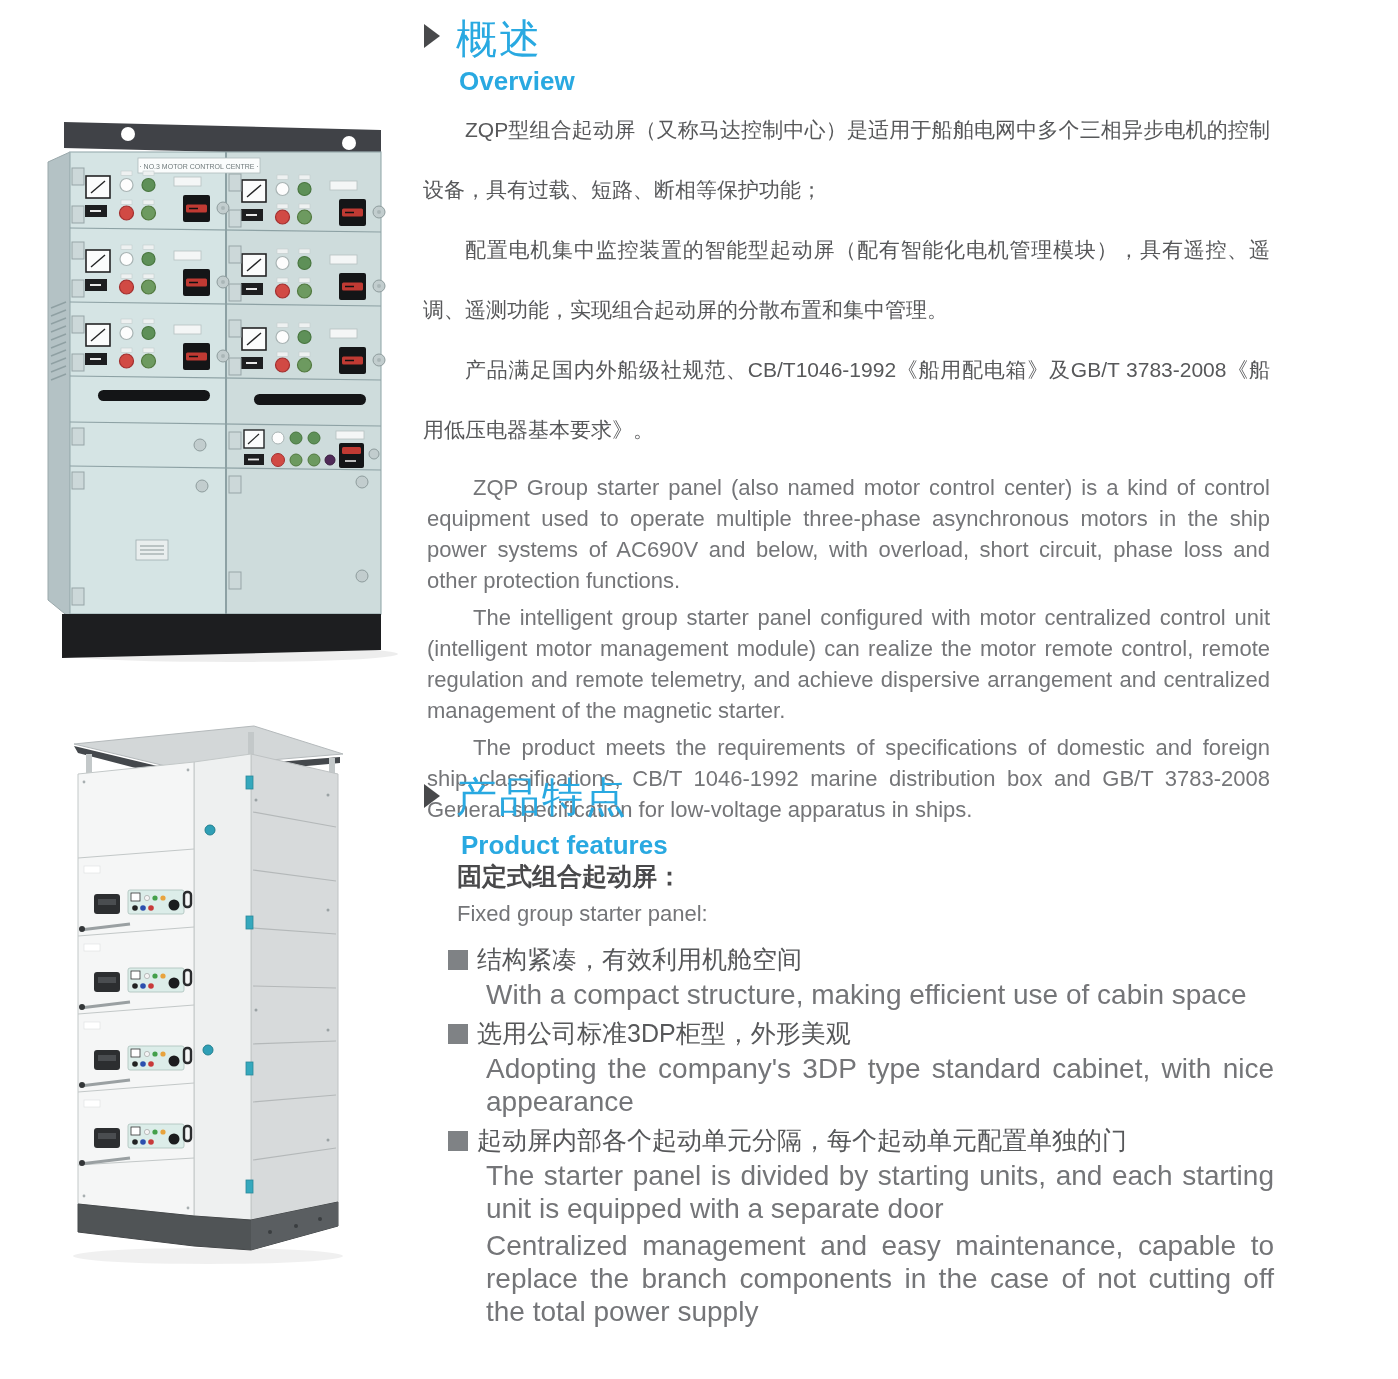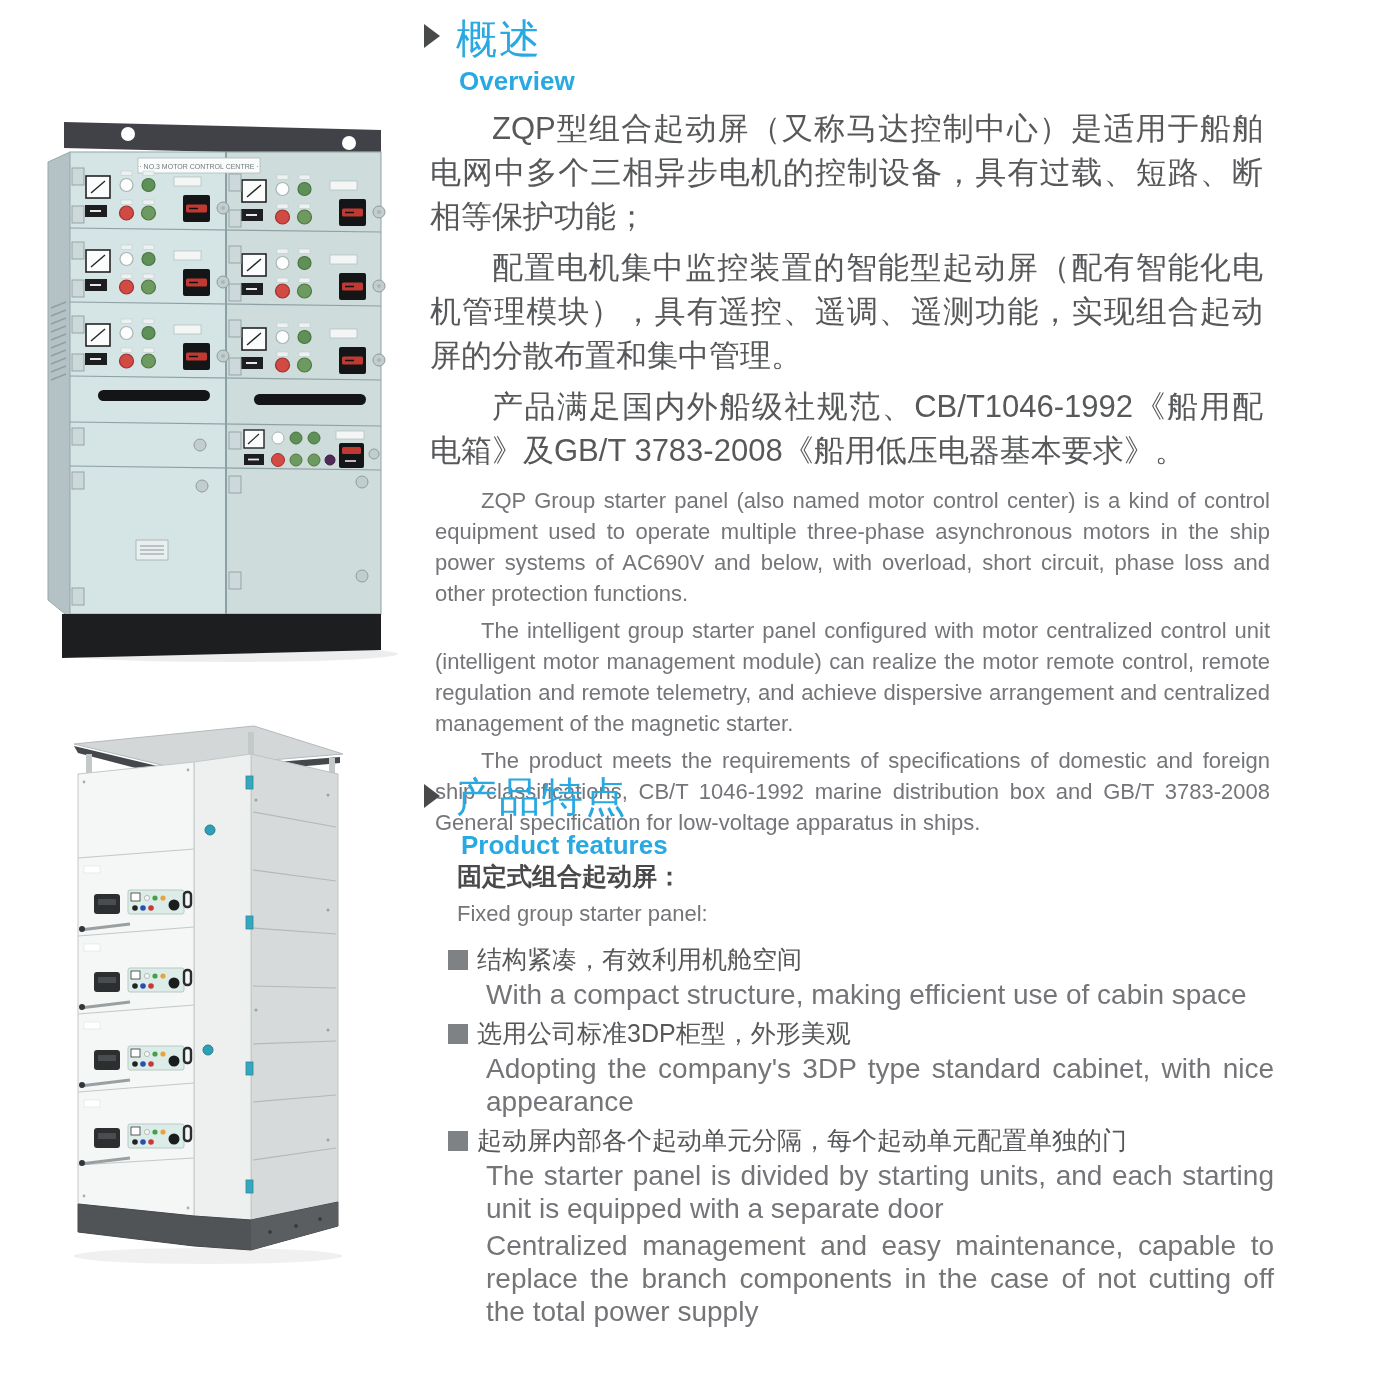--- a/index.html
+++ b/index.html
@@ -14,22 +14,22 @@
   #ft-marker{left:424px;top:784px;}
 
   .h-zh{position:absolute;color:#29a9e1;font-size:41px;letter-spacing:2px;white-space:nowrap;}
   #ov-title{left:456px;top:12px;}
   #ft-title{left:456px;top:770px;}
   .h-en{position:absolute;color:#29a9e1;font-size:26px;white-space:nowrap;font-weight:bold;}
   #ov-sub{left:459px;top:66px;}
   #ft-sub{left:461px;top:830px;}
 
   .body-copy{position:absolute;left:423px;top:100px;width:847px;}
-  .p-zh{margin:7px;font-size:31px;line-height:44px;color:#57585a;text-align:justify;text-indent:2em;}
-  .p-en{margin:6px 0 0 12px;font-size:22px;line-height:31px;color:#747578;text-align:justify;text-indent:46px;}
+  .p-zh{margin:0;font-size:21px;line-height:60px;color:#57585a;text-align:justify;text-indent:2em;}
+  .p-en{margin:6px 0 0 4px;font-size:22px;line-height:31px;color:#747578;text-align:justify;text-indent:46px;}
   .p-en.first{margin-top:12px;}
 
   .ft-head-zh{position:absolute;left:457px;top:860px;font-size:25px;font-weight:bold;color:#49494b;white-space:nowrap;}
   .ft-head-en{position:absolute;left:457px;top:901px;font-size:22px;color:#747578;white-space:nowrap;}
 
   .features{position:absolute;left:448px;top:941px;width:826px;}
   .feat-zh{display:flex;align-items:center;gap:9px;margin:0;font-size:25px;line-height:37px;color:#57585a;white-space:nowrap;text-align:right;}
   .sq{width:20px;height:20px;background:#7f8285;flex:0 0 auto;}
   .feat-en{margin:0 0 4px 0;padding-left:38px;font-size:28px;line-height:33px;color:#747578;text-align:justify;}
 

